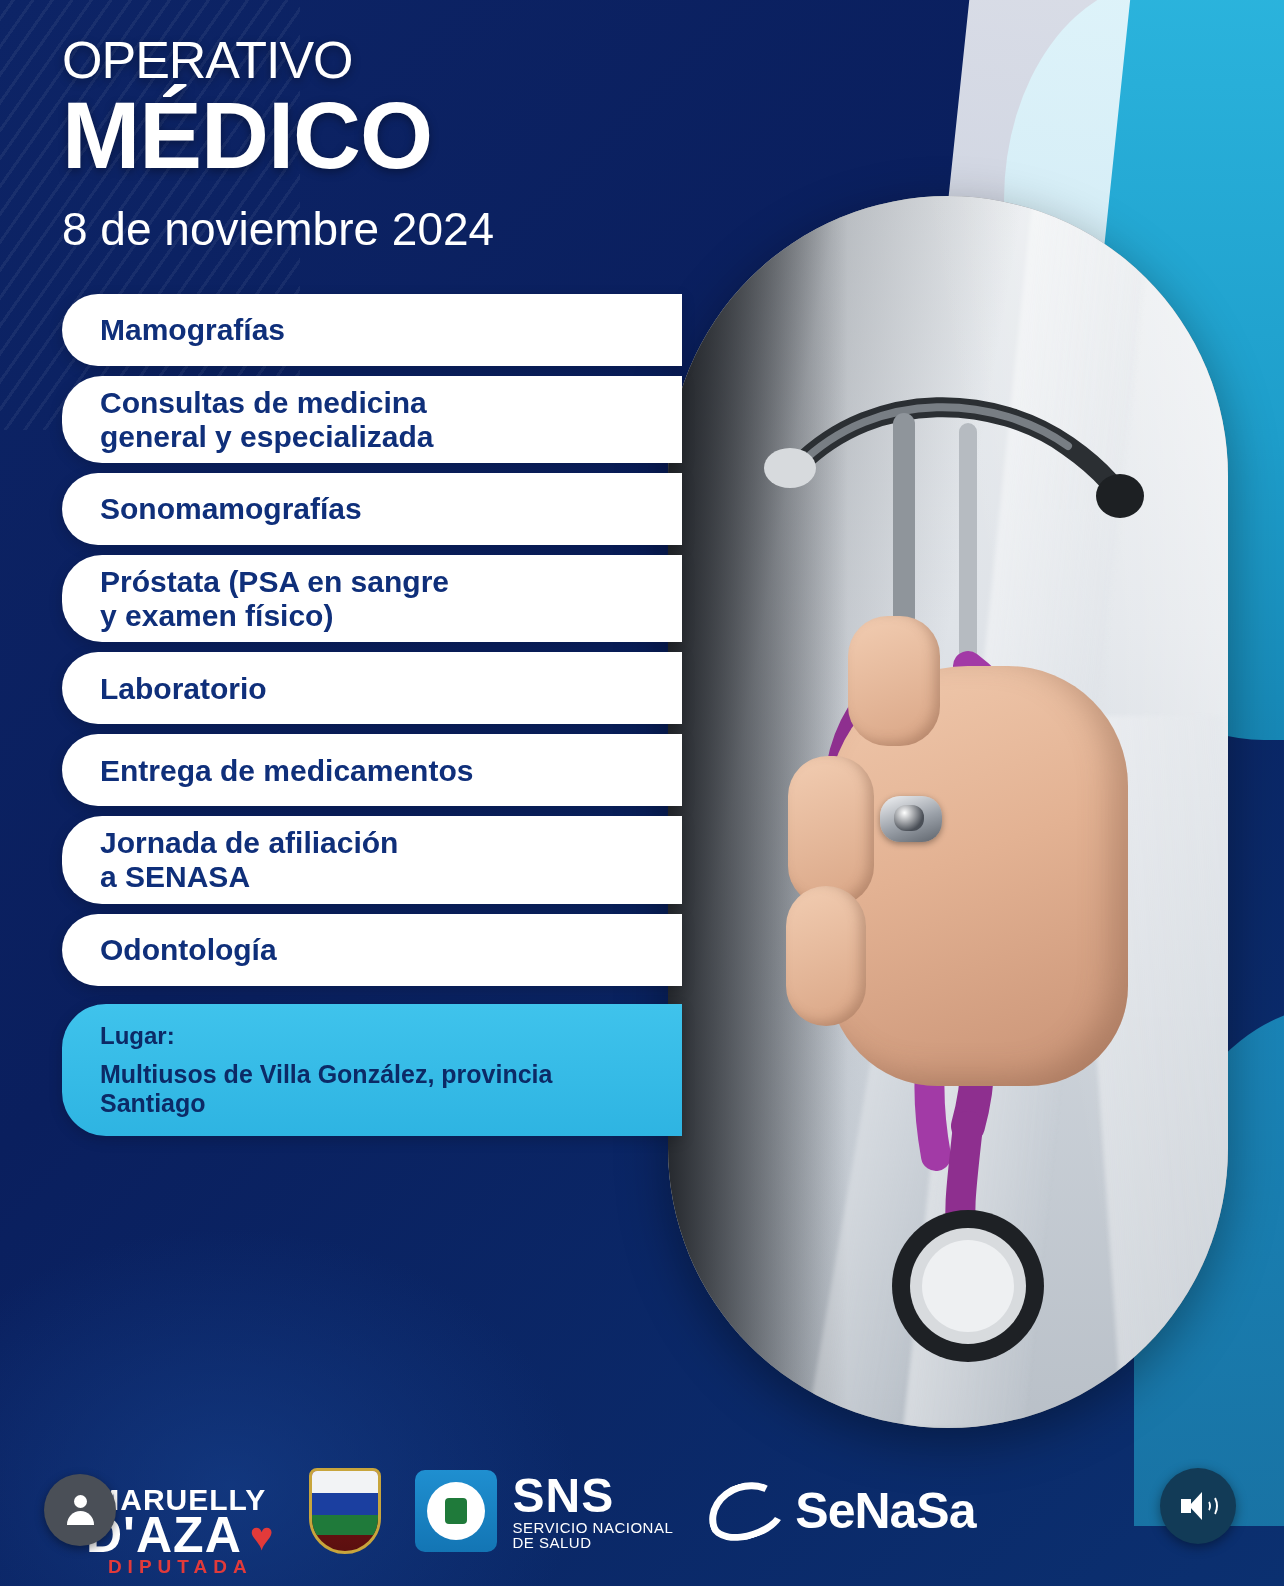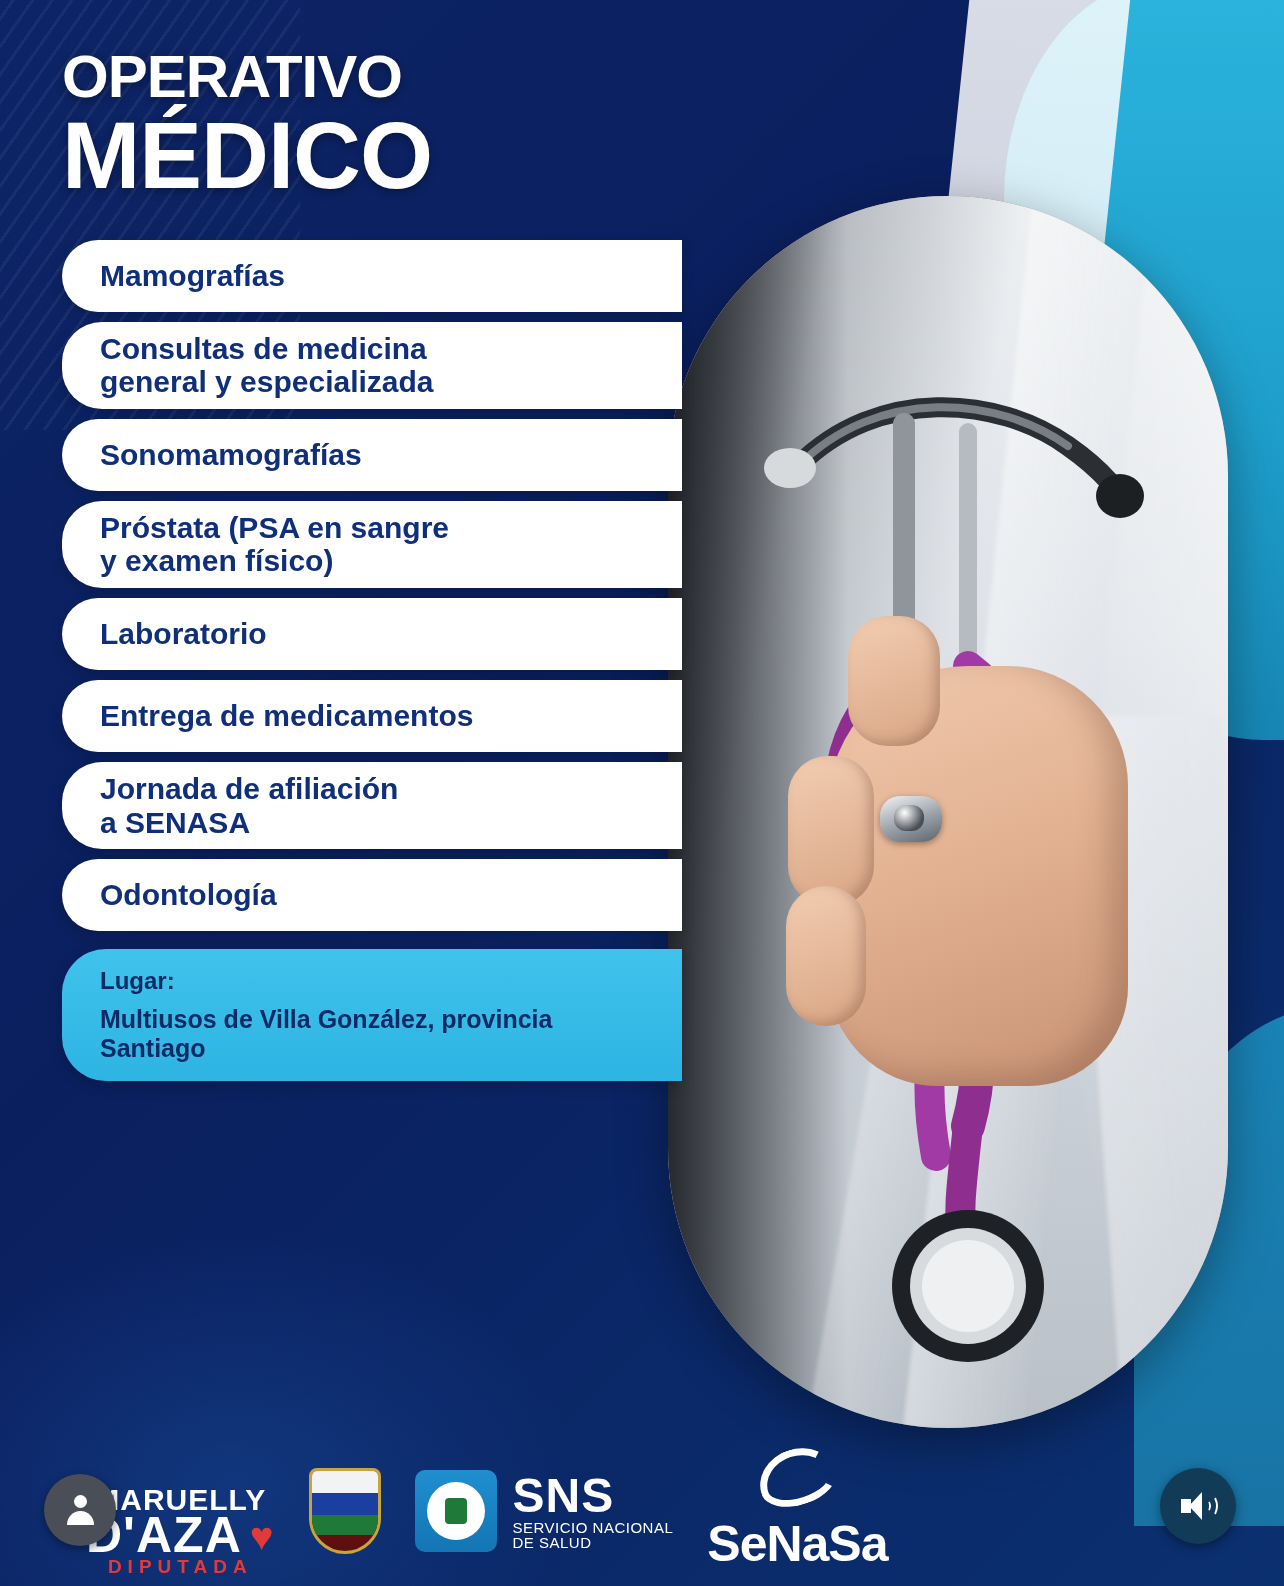--- a/index.html
+++ b/index.html
@@ -128,26 +128,25 @@
 
   
   .content {
     position: absolute;
     left: 0; top: 0;
     width: 690px; height: 100%;
     padding: 36px 0 0 62px;
   }
   .title-1 {
     color: #ffffff;
-    font-size: 60px;
-    font-weight: bold;
+    font-size: 52px;
+    font-weight: normal;
     letter-spacing: -1px;
     line-height: .96;
     text-shadow: 0 3px 10px rgba(0,0,0,.35);
-    margin-top: 12px;
   }
   .title-2 {
     color: #ffffff;
     font-size: 94px;
     font-weight: bold;
     letter-spacing: -1px;
     line-height: .98;
     margin-top: 4px;
     text-shadow: 0 3px 10px rgba(0,0,0,.35);
   }
@@ -255,21 +254,21 @@
     content: "";
     position: absolute; left: 18px; top: 16px;
     width: 22px; height: 26px; border-radius: 4px;
     background: #1f7a3a;
   }
   .sns-text { display: flex; flex-direction: column; line-height: 1; }
   .sns-big { color: #ffffff; font-size: 48px; font-weight: bold; letter-spacing: 1px; }
   .sns-small { color: #ffffff; font-size: 15px; letter-spacing: .5px; }
   .sns-small2 { color: #ffffff; font-size: 15px; letter-spacing: .5px; }
 
-  .logo-senasa { display: flex; align-items: center; gap: 10px; flex-direction: column; }
+  .logo-senasa { display: flex; align-items: center; gap: 10px; }
   .senasa-swirl {
     width: 78px; height: 56px;
     border: 7px solid #ffffff;
     border-radius: 50% 50% 50% 50% / 60% 60% 40% 40%;
     border-right-color: transparent;
     transform: rotate(-18deg);
   }
   .senasa-text { color: #ffffff; font-size: 50px; font-weight: bold; letter-spacing: -1px; }
 
   
@@ -371,20 +370,21 @@
     <div class="finger" style="left:120px; top:560px; width:86px; height:150px;"></div>
     <div class="finger" style="left:118px; top:690px; width:80px; height:140px;"></div>
     <div class="ring">
         <div class="ring-stone"></div>
       </div>
   </div>
 
   <div class="content">
     <div class="title-1">OPERATIVO</div>
     <div class="title-2">MÉDICO</div>
+    <div class="subtitle">8 de noviembre 2024</div>
 
     <div class="service-list">
       <div class="service-pill">
         <span class="service-text">Mamografías</span>
       </div>
       <div class="service-pill two-line">
         <span class="service-text">Consultas de medicina
 general y especializada</span>
       </div>
       <div class="service-pill">

